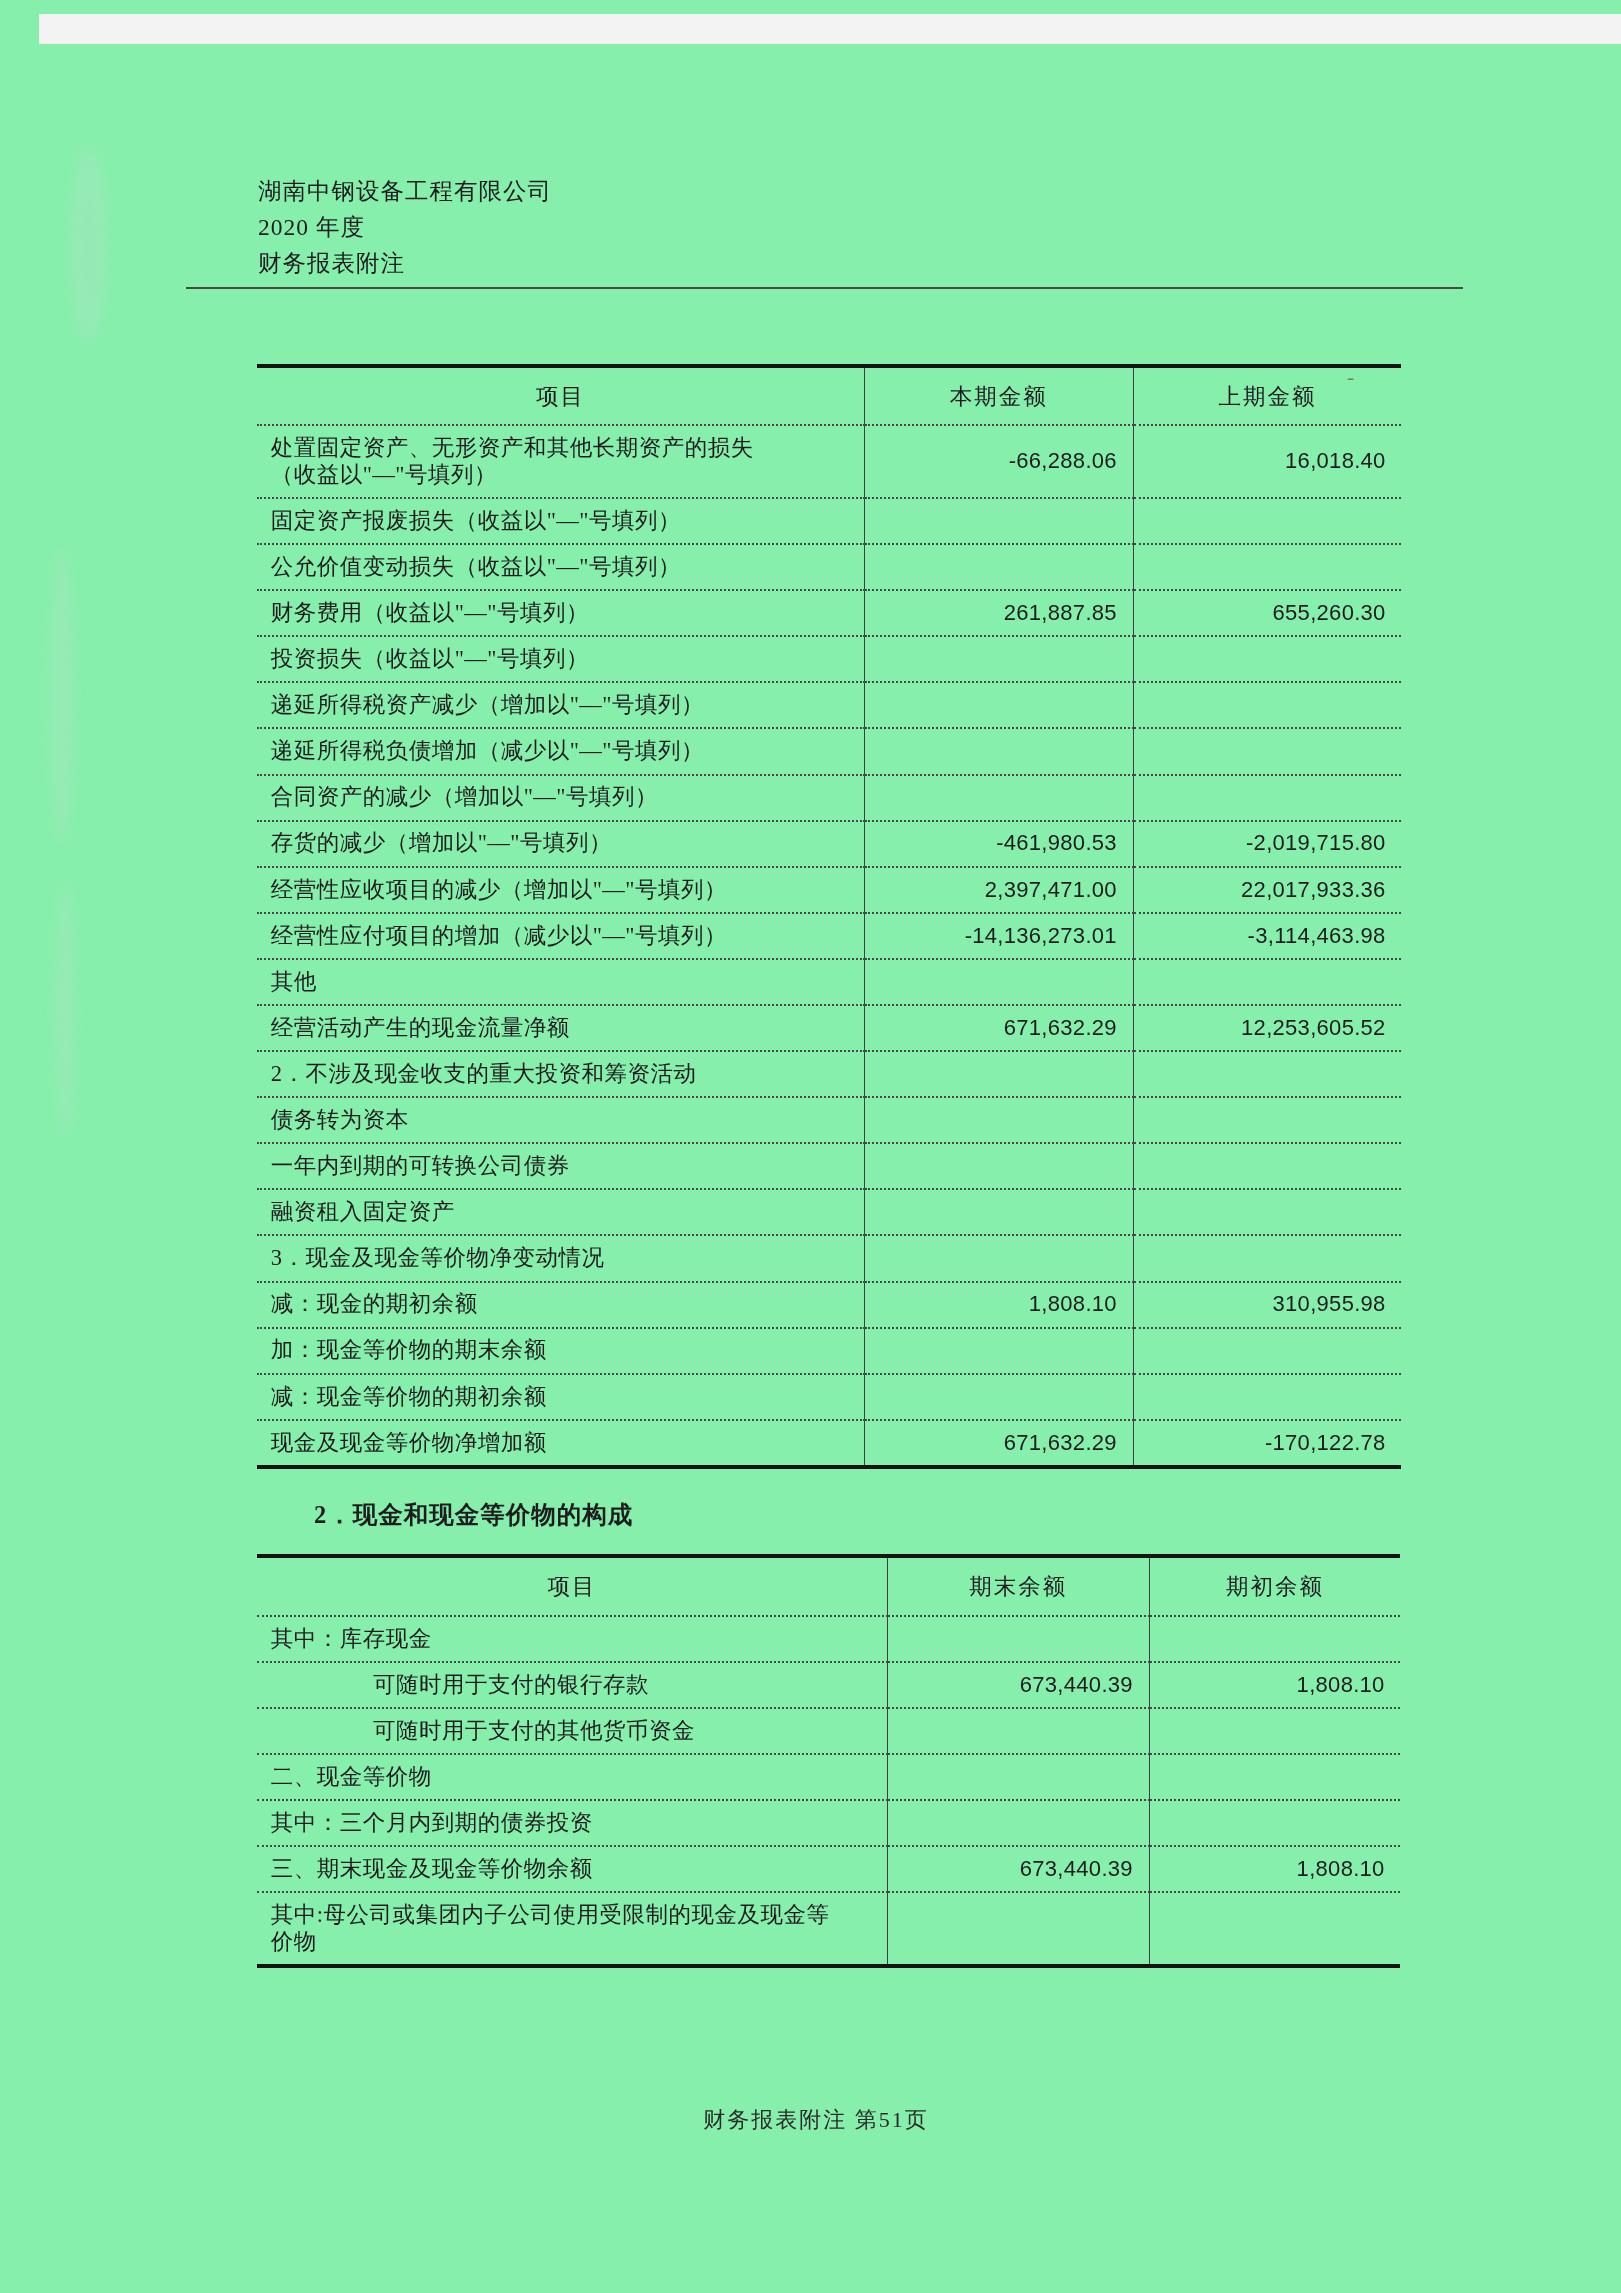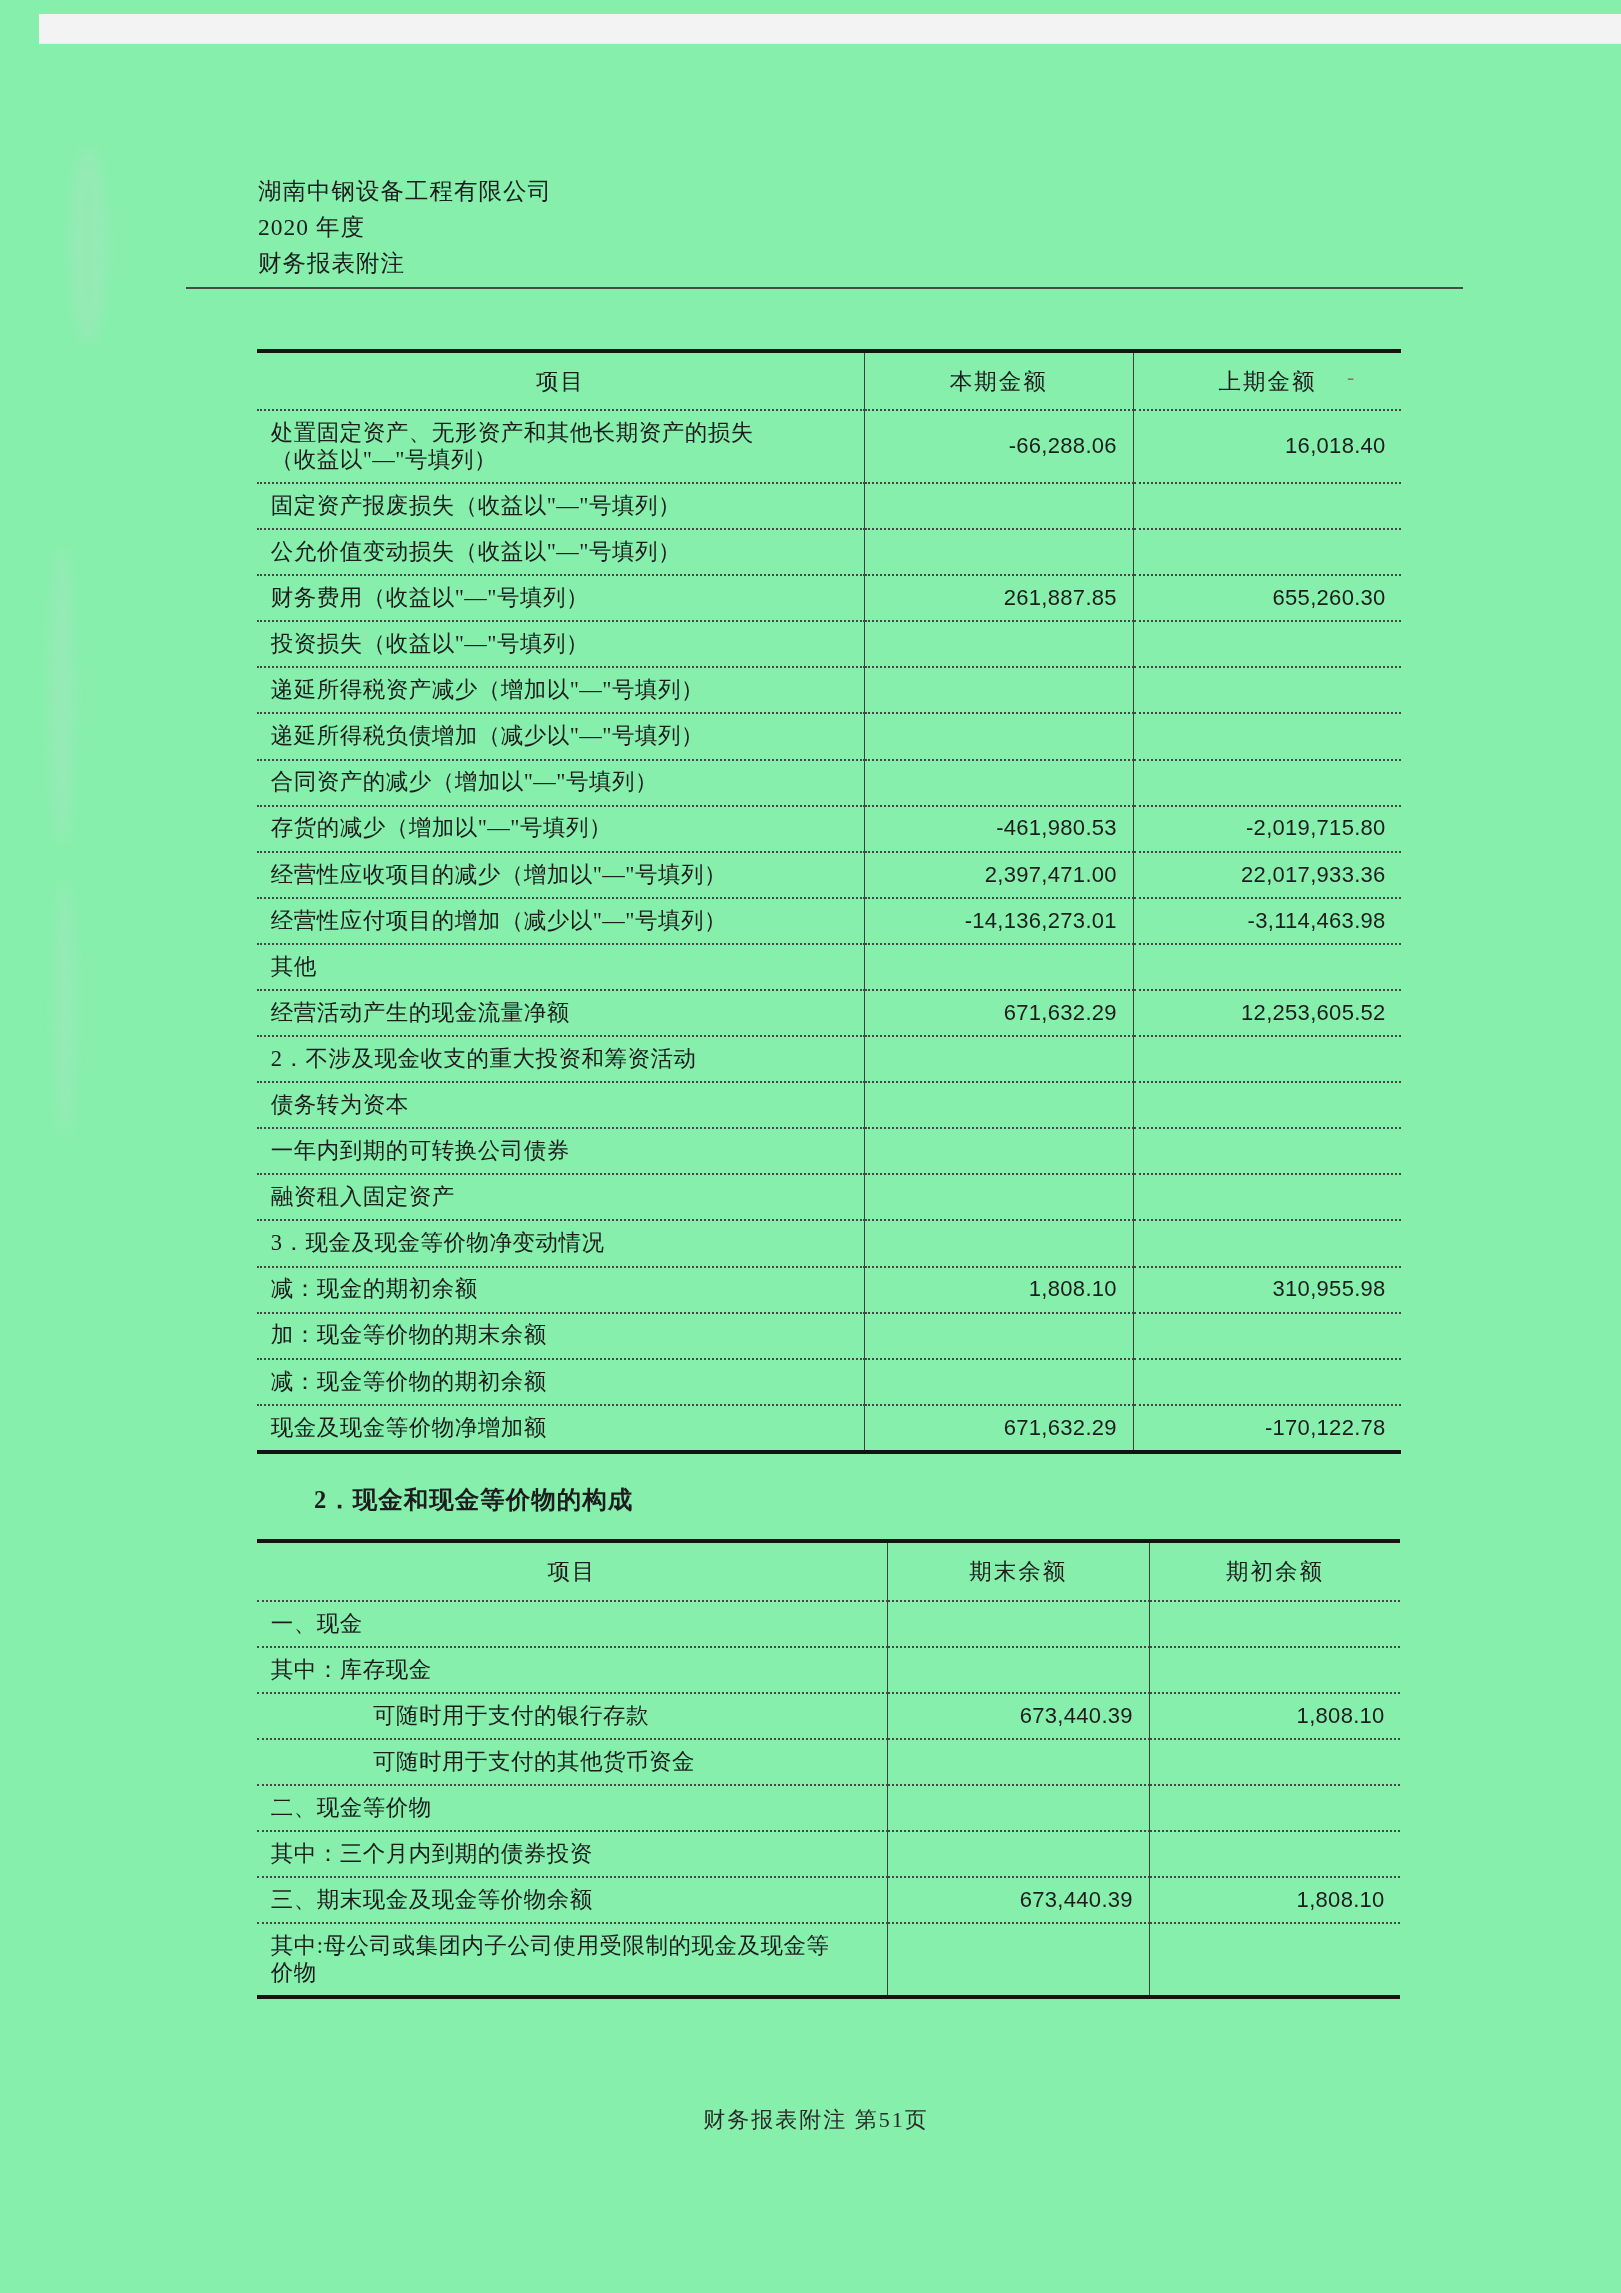--- a/index.html
+++ b/index.html
@@ -30,21 +30,21 @@
   }
   .doc-header{
     position:absolute;left:258px;top:173px;width:1215px;
     font-size:23.5px;line-height:36px;letter-spacing:1px;
   }
   .header-rule{
     position:absolute;left:186px;top:287px;width:1277px;height:0;
     border-top:2.9px solid #4a4a4a;
   }
   .content{
-    position:absolute;left:257px;top:349px;width:1118px;
+    position:absolute;left:257px;top:364px;width:1118px;
   }
   table.fin{
     width:1118px;
     border-collapse:collapse;
     table-layout:fixed;
     border-top:4.9px solid #141414;
     border-bottom:4.9px solid #141414;
     font-size:22.5px;
   }
   table.fin th{
@@ -238,25 +238,20 @@
     <table class="fin t2">
       <thead>
         <tr>
           <th class="c-item">项目</th>
           <th class="c-cur">期末余额</th>
           <th class="c-pri">期初余额</th>
         </tr>
       </thead>
       <tbody>
           <tr>
-    <td class="item">一、现金</td>
-    <td class="num c-cur"></td>
-    <td class="num c-pri"></td>
-  </tr>
-          <tr>
     <td class="item">其中：库存现金</td>
     <td class="num c-cur"></td>
     <td class="num c-pri"></td>
   </tr>
           <tr>
     <td class="item indent">可随时用于支付的银行存款</td>
     <td class="num c-cur">673,440.39</td>
     <td class="num c-pri">1,808.10</td>
   </tr>
           <tr>

